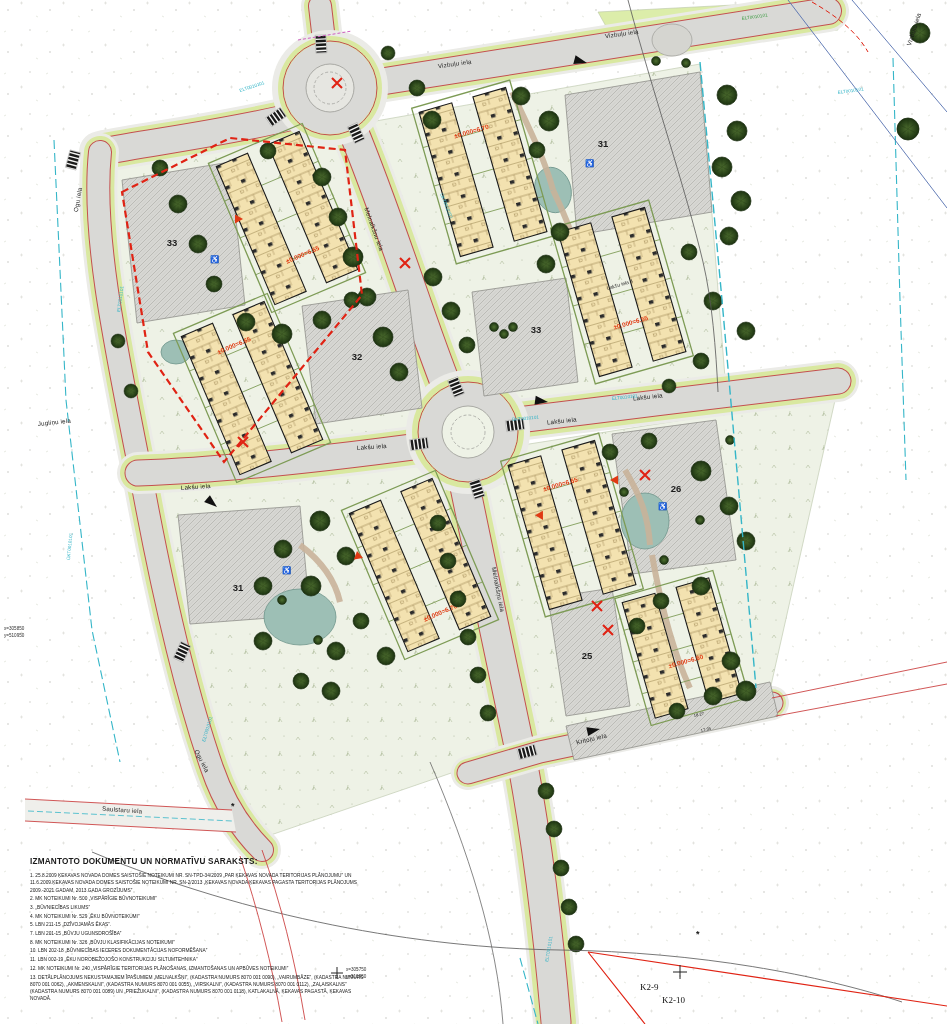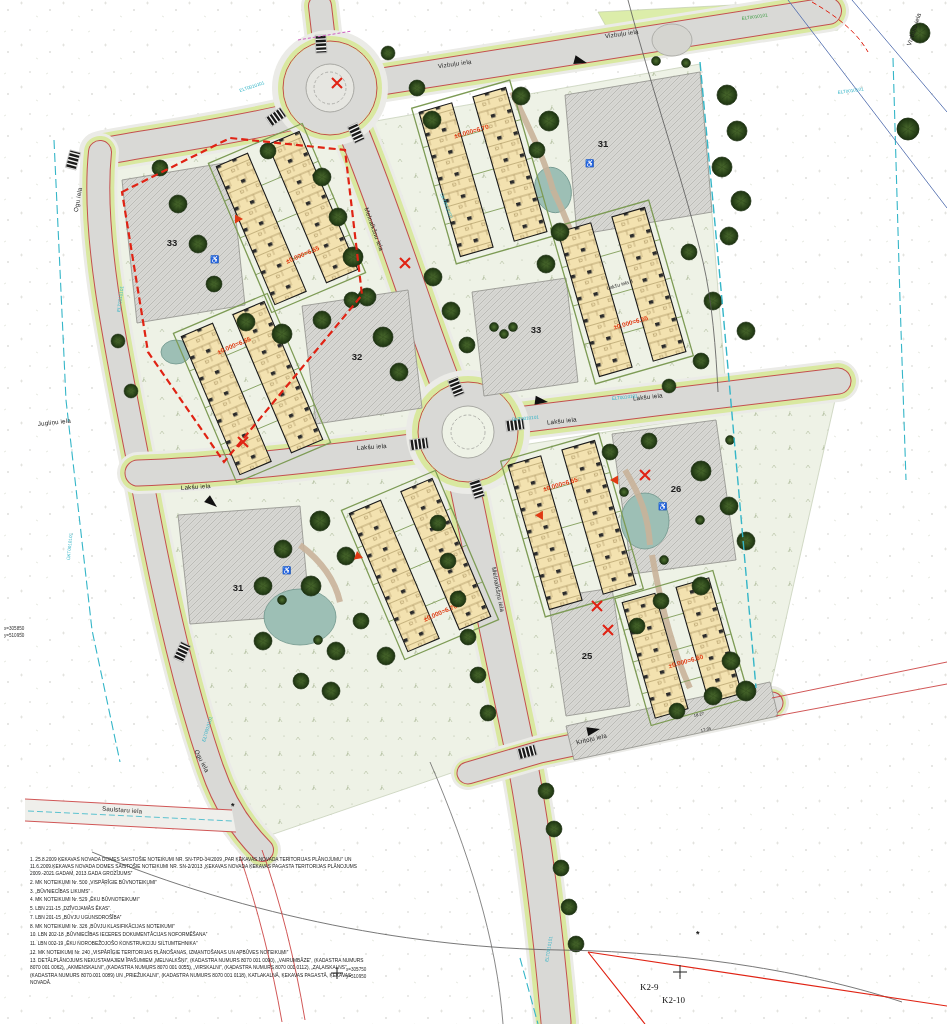--- a/index.html
+++ b/index.html
@@ -433,20 +433,21 @@
 
   <text class="k2" x="640" y="990">K2-9</text>
   <text class="k2" x="662" y="1003">K2-10</text>
 
   <text class="star" x="231" y="809">*</text>
   <text class="star" x="696" y="937">*</text>
 </g>
 </svg>
 
 <div class="docs">
+  <div class="docs-title">IZMANTOTO DOKUMENTU UN NORMATĪVU SARAKSTS:</div>
   <div>
         <div class="doc-item">1. 25.8.2009 ĶEKAVAS NOVADA DOMES SAISTOŠIE NOTEIKUMI NR. SN-TPD-34/2009 „PAR ĶEKAVAS NOVADA TERITORIJAS PLĀNOJUMU” UN 11.6.2009.ĶEKAVAS NOVADA DOMES SAISTOŠIE NOTEIKUMI NR. SN-2/2013 „ĶEKAVAS NOVADA ĶEKAVAS PAGASTA TERITORIJAS PLĀNOJUMS 2009.-2021.GADAM, 2013.GADA GROZĪJUMS”</div>
         <div class="doc-item">2. MK NOTEIKUMI Nr. 500 „VISPĀRĪGIE BŪVNOTEIKUMI”</div>
         <div class="doc-item">3. „BŪVNIECĪBAS LIKUMS”</div>
         <div class="doc-item">4. MK NOTEIKUMI Nr. 529 „ĒKU BŪVNOTEIKUMI”</div>
         <div class="doc-item">5. LBN 211-15 „DZĪVOJAMĀS ĒKAS”.</div>
         <div class="doc-item">7. LBN 201-15 „BŪVJU UGUNSDROŠĪBA”</div>
         <div class="doc-item">8. MK NOTEIKUMI Nr. 326 „BŪVJU KLASIFIKĀCIJAS NOTEIKUMI”</div>
         <div class="doc-item">10. LBN 202-18 „BŪVNIECĪBAS IECERES DOKUMENTĀCIJAS NOFORMĒŠANA”</div>
         <div class="doc-item">11. LBN 002-19 „ĒKU NOROBEŽOJOŠO KONSTRUKCIJU SILTUMTEHNIKA”</div>

